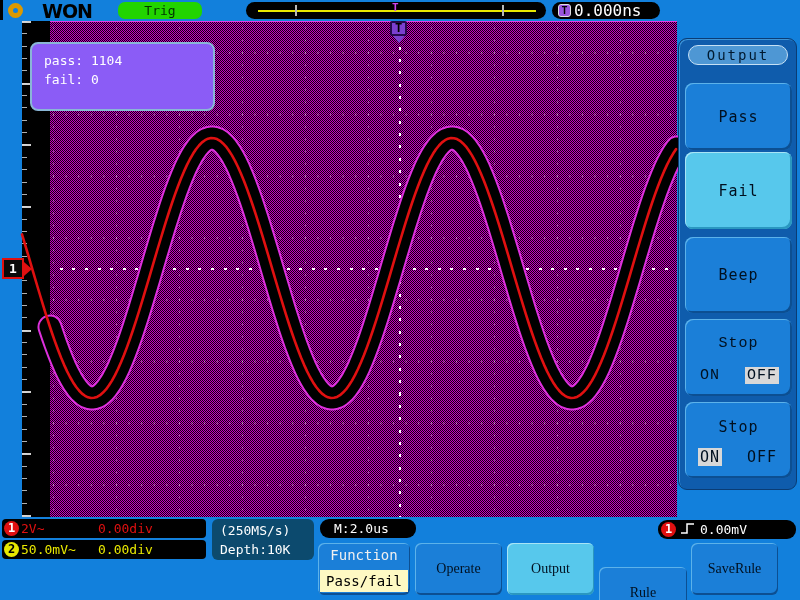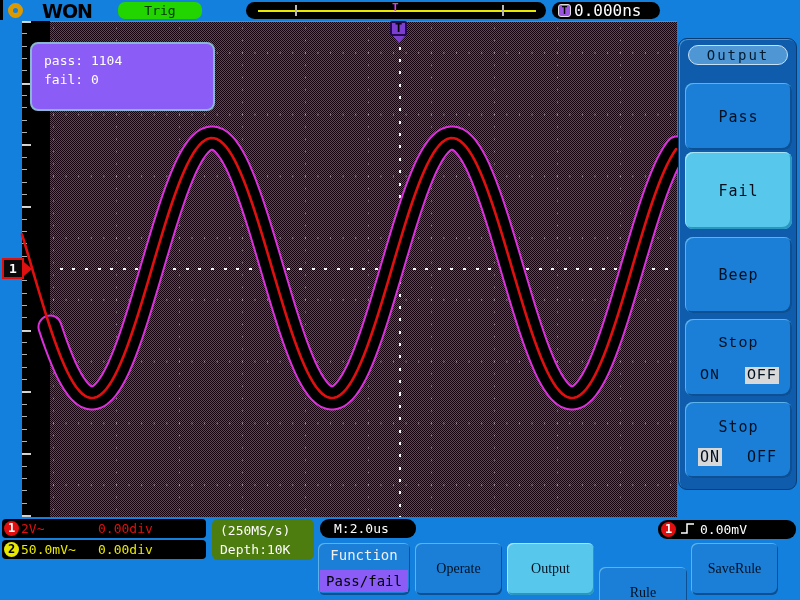--- a/index.html
+++ b/index.html
@@ -88,33 +88,33 @@
   .pill { position:absolute; background:#000; display:flex; align-items:center; }
   .badge { width:15px; height:15px; border-radius:50%; font-size:12px; font-weight:bold;
            text-align:center; line-height:15px; flex:0 0 15px; }
   .badge.red { background:#e01010; color:#fff; }
   .badge.yel { background:#e8e800; color:#000; }
   .ch-pill { left:2px; width:204px; height:19px; border-radius:4px; padding-left:2px; font-size:13px; }
   .ch-pill .scale { margin-left:2px; }
   .ch-pill .offset { position:absolute; left:96px; }
   .ch1-pill { top:2px; color:#e01010; }
   .ch2-pill { top:23px; color:#e8e800; }
-  .acq-box { left:212px; top:2px; width:102px; height:41px; border-radius:6px; background:#4d7c0f;
+  .acq-box { left:212px; top:2px; width:102px; height:41px; border-radius:6px; background:#0c4a6e;
              color:#fff; font-size:13px; line-height:19px; padding:2px 0 0 8px; display:block; }
   .mb-pill { left:320px; top:2px; width:96px; height:19px; border-radius:9px; color:#fff;
              font-size:13px; padding-left:14px; }
   .trg-pill { left:658px; top:3px; width:138px; height:19px; border-radius:9px; color:#fff;
               font-size:13px; gap:4px; padding-left:3px; }
   .menu-btn { position:absolute; top:26px; height:52px; background:#1b7fd8; border-radius:6px;
               box-shadow:inset 1px 1px 0 #5cb2ea, inset -1px -2px 0 #0c4f92;
               color:#001020; font-size:14px; }
   .menu-btn.selected { background:#57c8ec; box-shadow:inset 1px 1px 0 #a8e4f6, inset -1px -2px 0 #2a97c0; }
   .menu-btn .mlabel { position:absolute; left:0; right:0; top:50%; transform:translateY(-50%); text-align:center;font-family:Liberation Serif, serif; }
   .fn-btn .l1 { position:absolute; left:0; right:0; top:4px; text-align:center; color:#f0f0f0; }
-  .fn-btn .l2 { position:absolute; left:2px; right:2px; bottom:3px; height:22px; background:#8b5cf6;
+  .fn-btn .l2 { position:absolute; left:2px; right:2px; bottom:3px; height:22px; background:#fef9c3;
                 color:#000; text-align:center; line-height:22px; }
   .edge-ico { display:inline-block; }
 </style>
 </head>
 <body>
 
 <div class="abs topbar">
   <div class="abs left-edge"></div>
   <div class="abs logo">
     <span class="logo-ring"></span>

